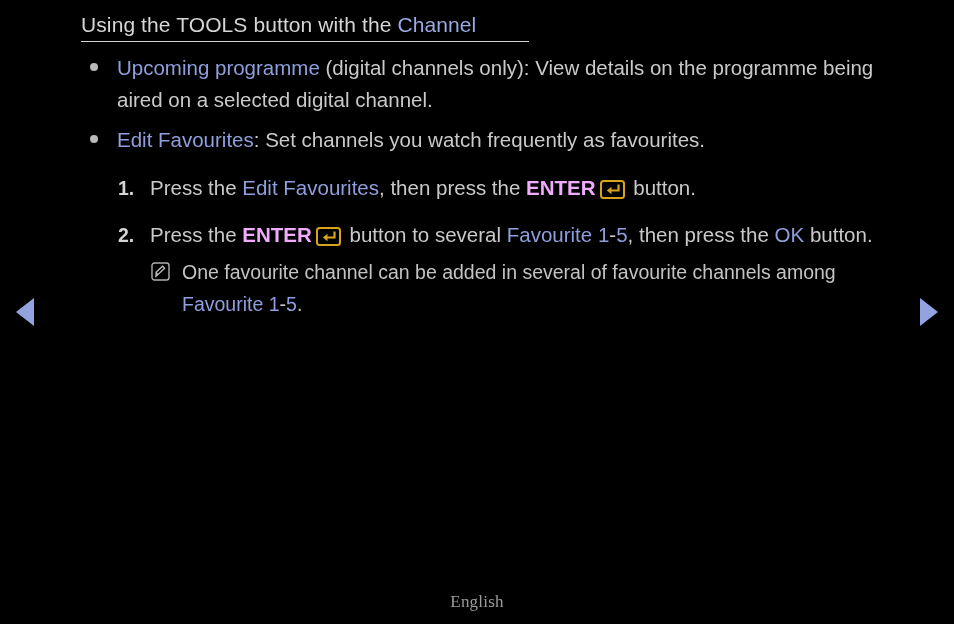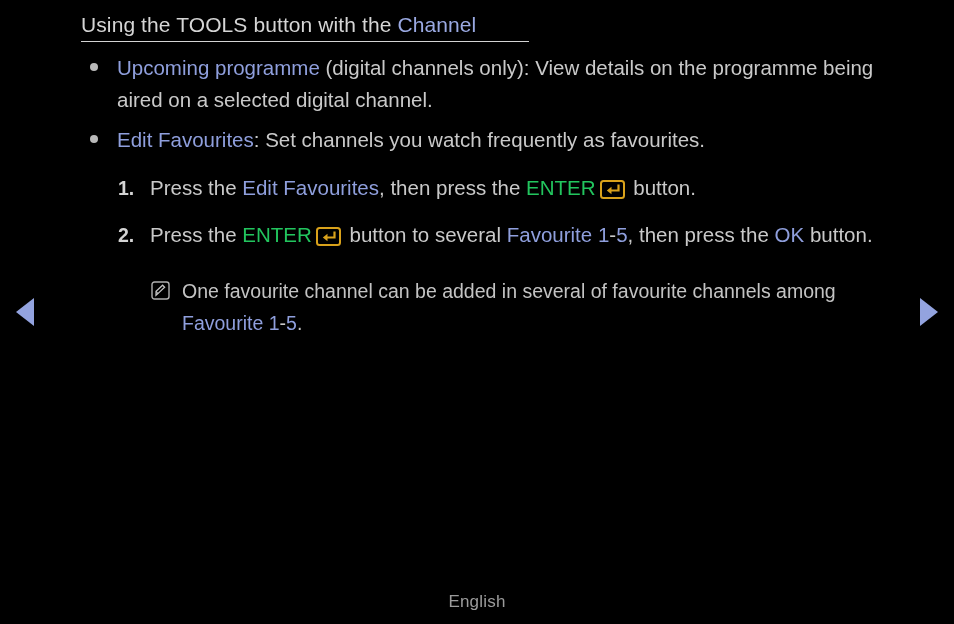--- a/index.html
+++ b/index.html
@@ -88,41 +88,41 @@
     font-size: 19.5px;
     line-height: 32px;
     font-weight: bold;
     color: #d4d4d4;
   }
 
   .note-row {
     position: relative;
     padding-left: 182px;
     padding-right: 60px;
-    margin-top: 20px;
+    margin-top: 1px;
   }
   .note-icon-wrap {
     position: absolute;
     left: 151px;
     top: 6px;
   }
   .note-text {
     font-size: 19.5px;
     line-height: 32px;
     color: #c3c3c3;
   }
 
   
   .blue {
     color: #8f9fdd;
     font-weight: normal;
   }
   .bold-white {
-    color: #22c55e;
-    font-weight: normal;
+    color: #f0abfc;
+    font-weight: bold;
   }
   .dim {
     color: #c9c9c9;
   }
 
   
   .enter-icon {
     display: inline-block;
     vertical-align: -4px;
     margin: 0 3px 0 4px;
@@ -153,20 +153,21 @@
   
   .footer {
     position: absolute;
     left: 0;
     right: 0;
     top: 592px;
     text-align: center;
     font-size: 17px;
     color: #9b9b9b;
     letter-spacing: 0.2px;
+    font-family: Liberation Serif, serif;
   }
 </style>
 </head>
 <body>
 
 <div class="page">
 
   <div class="title-block">
     <div class="title-text"><span>Using the TOOLS button with the </span><span class="accent">Channel</span></div>
     <div class="title-rule"></div>

